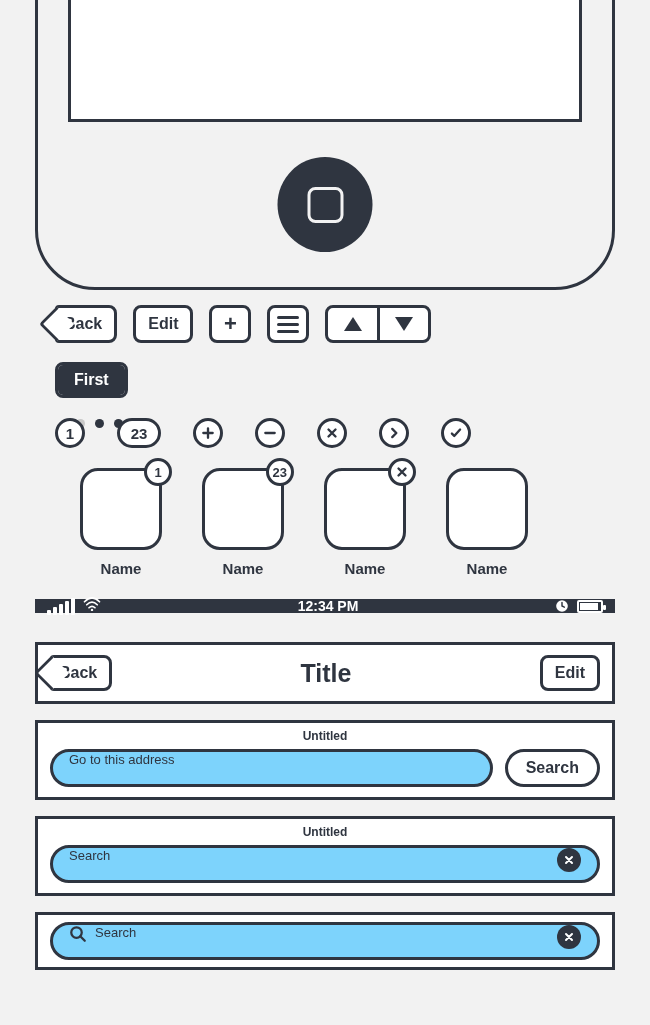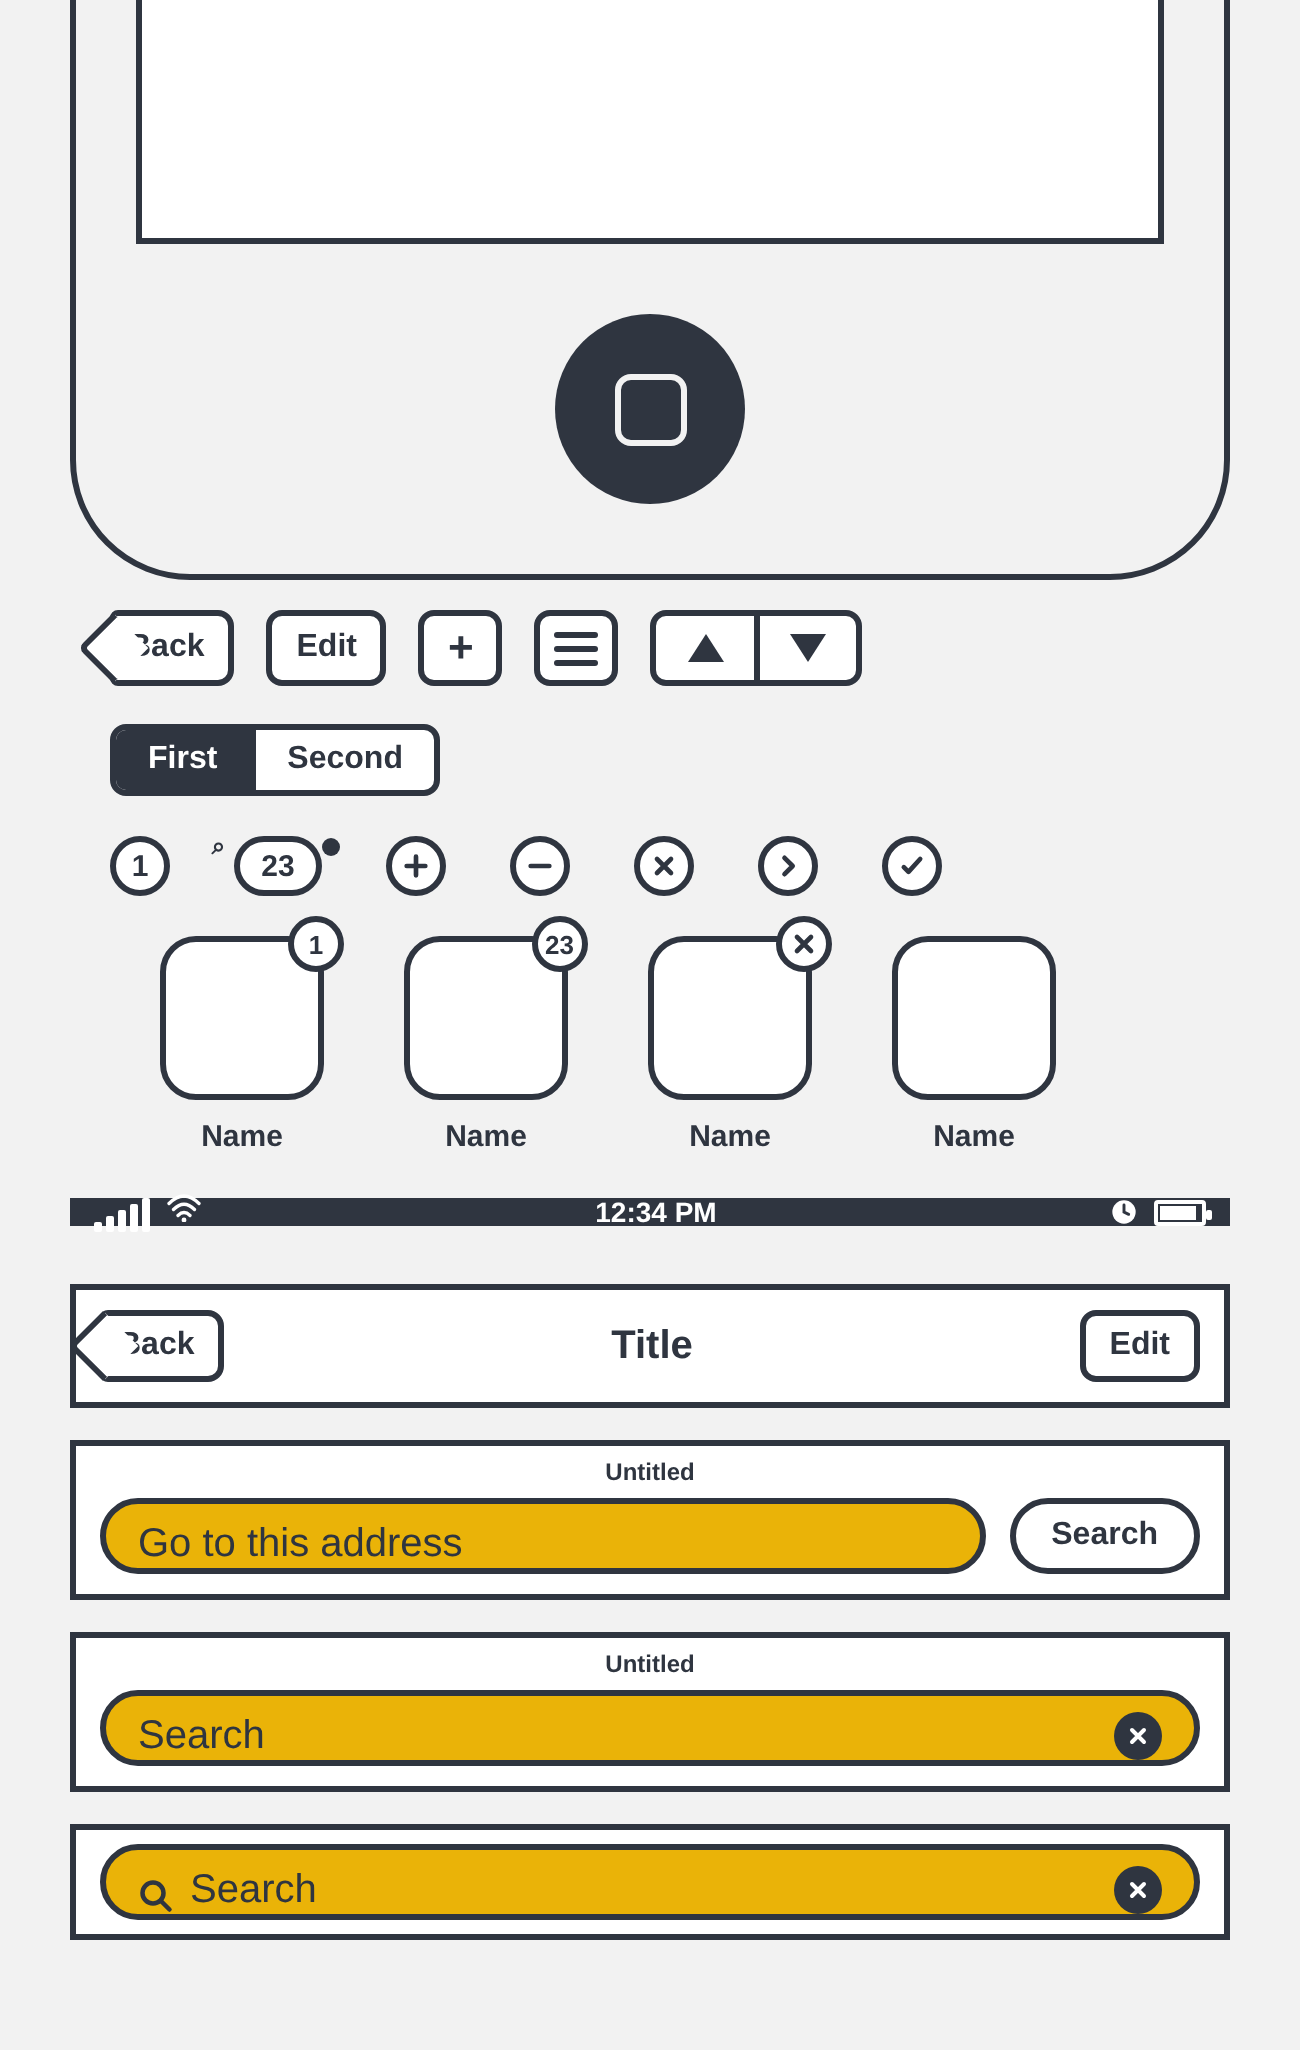--- a/index.html
+++ b/index.html
@@ -113,25 +113,25 @@
   .sig-bars span { width:4px; background:#fff; border-radius:1px; }
   .sig-bars span:nth-child(1){height:5px;} .sig-bars span:nth-child(2){height:8px;} .sig-bars span:nth-child(3){height:11px;} .sig-bars span:nth-child(4){height:14px;} .sig-bars span:nth-child(5){height:17px;}
   .wifi { font-size:16px; }
   .status-right { display:flex; gap:8px; align-items:center; }
   .batt { width:26px;height:13px;border:2px solid #fff;border-radius:2px;position:relative; }
   .batt::after { content:''; position:absolute; right:-5px; top:3px; width:3px; height:5px; background:#fff; border-radius:1px; }
   .batt-fill { position:absolute; left:1px; top:1px; bottom:1px; width:18px; background:#fff; }
 
   .panel { position:absolute; left:35px; right:35px; border:3px solid #2f3540; background:#fff; }
   .nav-bar { top:642px; height:62px; display:flex; align-items:center; justify-content:space-between; padding:0 12px; }
-  .nav-title { font-weight:bold; font-size:20px; }
+  .nav-title { font-weight:bold; font-size:25px; }
   .addr-bar { top:720px; height:80px; display:flex; flex-direction:column; padding:6px 12px 12px; gap:6px; }
   .panel-title { font-weight:bold; font-size:12px; text-align:center; }
   .addr-inner { display:flex; gap:12px; }
-  .text-pill { flex:1; height:38px; border:3px solid #2f3540; border-radius:999px; background:#eab308; display:flex; align-items:flex-end; padding:0 16px; font-size:20px; color:#2f3540; position:relative; }
+  .text-pill { flex:1; height:38px; border:3px solid #2f3540; border-radius:999px; background:#7dd3fc; display:flex; align-items:flex-start; padding:0 16px; font-size:13px; color:#2f3540; position:relative; }
   .search-btn { height:38px; border:3px solid #2f3540; border-radius:999px; padding:0 18px; font-weight:bold; font-size:16px; display:flex;align-items:center; }
   .search-bar { top:816px; height:80px; display:flex; flex-direction:column; padding:6px 12px 12px; gap:6px; }
   .search-bar-2 { top:912px; height:58px; display:flex; align-items:center; padding:0 12px; }
   .clear-x { width:24px;height:24px;border-radius:50%;background:#2f3540;display:flex;align-items:center;justify-content:center; margin-left:auto; }
   .clear-x svg { width:12px;height:12px; }
   .search-glyph { margin-right:8px; }
 </style>
 </head>
 <body>
 
@@ -165,21 +165,20 @@
       </div>
     <div>
         <div class="tri-down"></div>
       </div>
   </div>
 </div>
 
 <div class="row segmented-row">
   <div class="segmented">
     <div><span>First</span></div>
-    <div><span>Second</span></div>
   </div>
   <div class="dots">
     <span class="magnify">⌕</span>
     <span class="dot light"></span>
     <span class="dot"></span>
     <span class="dot"></span>
   </div>
 </div>
 
 <div class="row icons-row">

